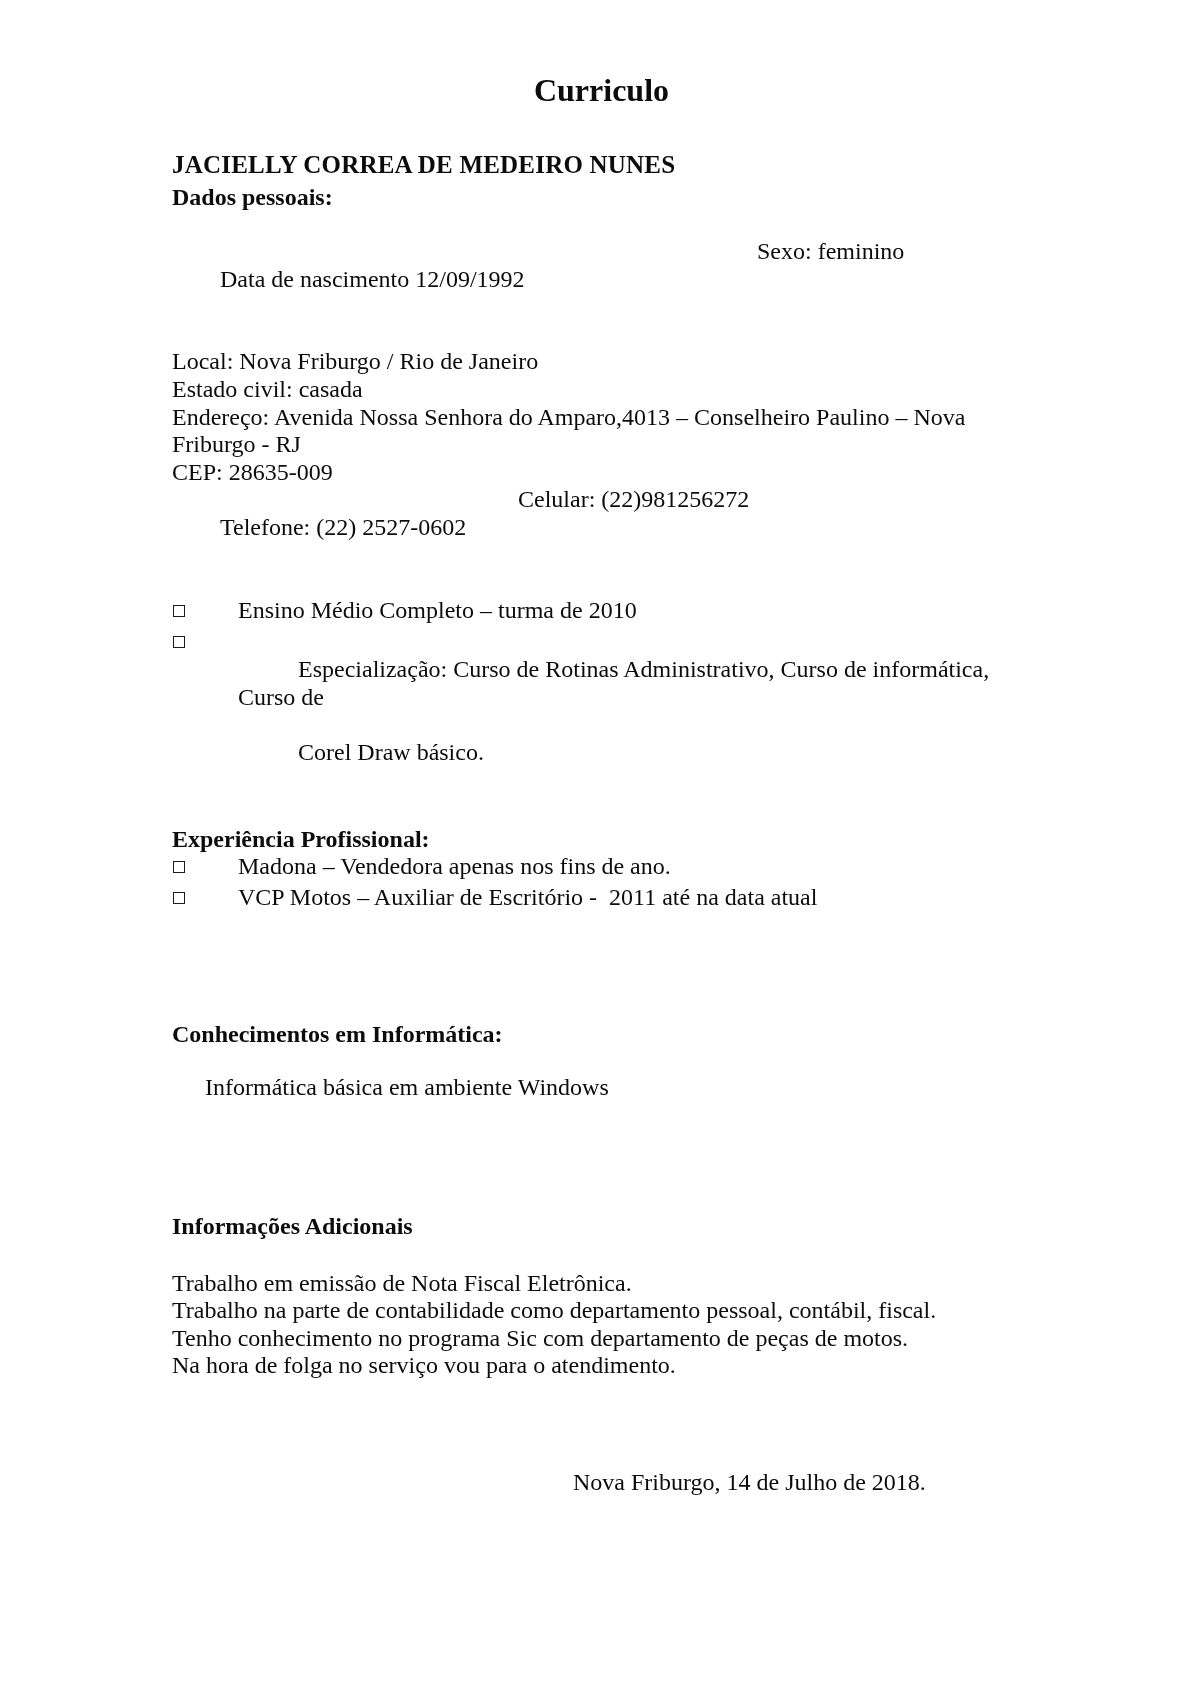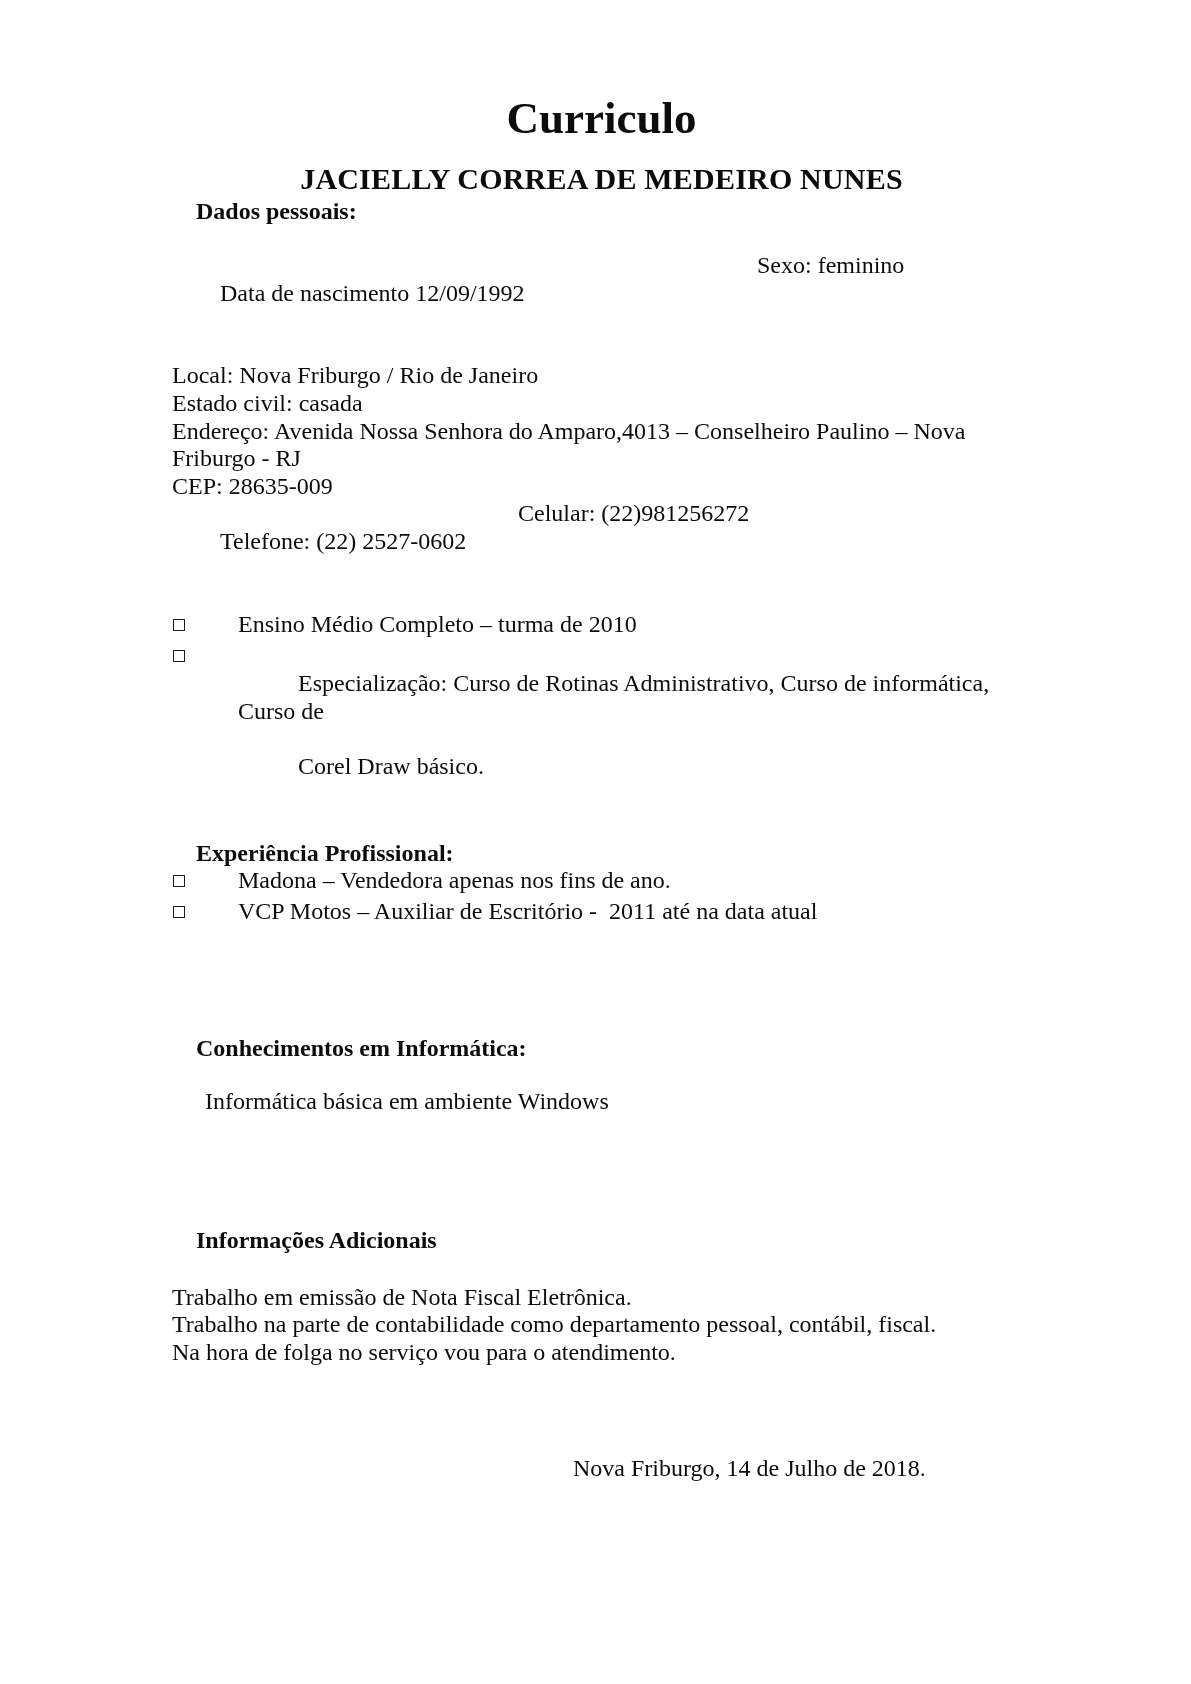--- a/index.html
+++ b/index.html
@@ -10,35 +10,34 @@
     position:relative;
     display:flow-root;
     font-family:"Liberation Serif","DejaVu Serif",serif;
     font-size:24px; line-height:27.6px;
     color:#0c0c0c;
     overflow:hidden;
   }
   .content { padding:0 160px 0 172px; display:flow-root; }
 
   .doc-title {
-    margin-top:100px;
-    font-size:45px; line-height:37px; font-weight:bold;
+    margin-top:72px;
+    font-size:32px; line-height:37px; font-weight:bold;
     text-align:center;
   }
   .candidate-name {
-    margin-top:26px;
-    font-size:30px; line-height:31px; font-weight:bold;
-    text-align:center;
+    margin-top:40px;
+    font-size:25px; line-height:31px; font-weight:bold;
+    text-align:left;
     letter-spacing:0.2px;
   }
   .heading {
     font-weight:bold;
     line-height:28px;
     white-space:pre-wrap;
-    margin-left:24px;
   }
   .h-dados        { margin-top:3px; }
   .h-formacao     { margin-top:57px; }
   .h-experiencia  { margin-top:31px; }
   .h-informatica  { margin-top:108px; }
   .h-adicionais   { margin-top:110px; }
 
   .personal { margin-top:27px; }
   .pline { position:relative; white-space:pre-wrap; }
   .pline .right-col { position:absolute; left:585px; top:0; white-space:pre-wrap; }
@@ -122,19 +121,20 @@
 
     <div class="heading h-informatica">Conhecimentos em Informática:</div>
 
     <div class="indent-line">Informática básica em ambiente Windows</div>
 
     <div class="heading h-adicionais">Informações Adicionais</div>
 
     <div class="para">
       <div>Trabalho em emissão de Nota Fiscal Eletrônica.</div>
       <div>Trabalho na parte de contabilidade como departamento pessoal, contábil, fiscal.</div>
+      <div>Tenho conhecimento no programa Sic com departamento de peças de motos.</div>
       <div>Na hora de folga no serviço vou para o atendimento.</div>
     </div>
 
     <div class="date-line">Nova Friburgo, 14 de Julho de 2018.</div>
 
   </div>
 </div>
 
 </body></html>

